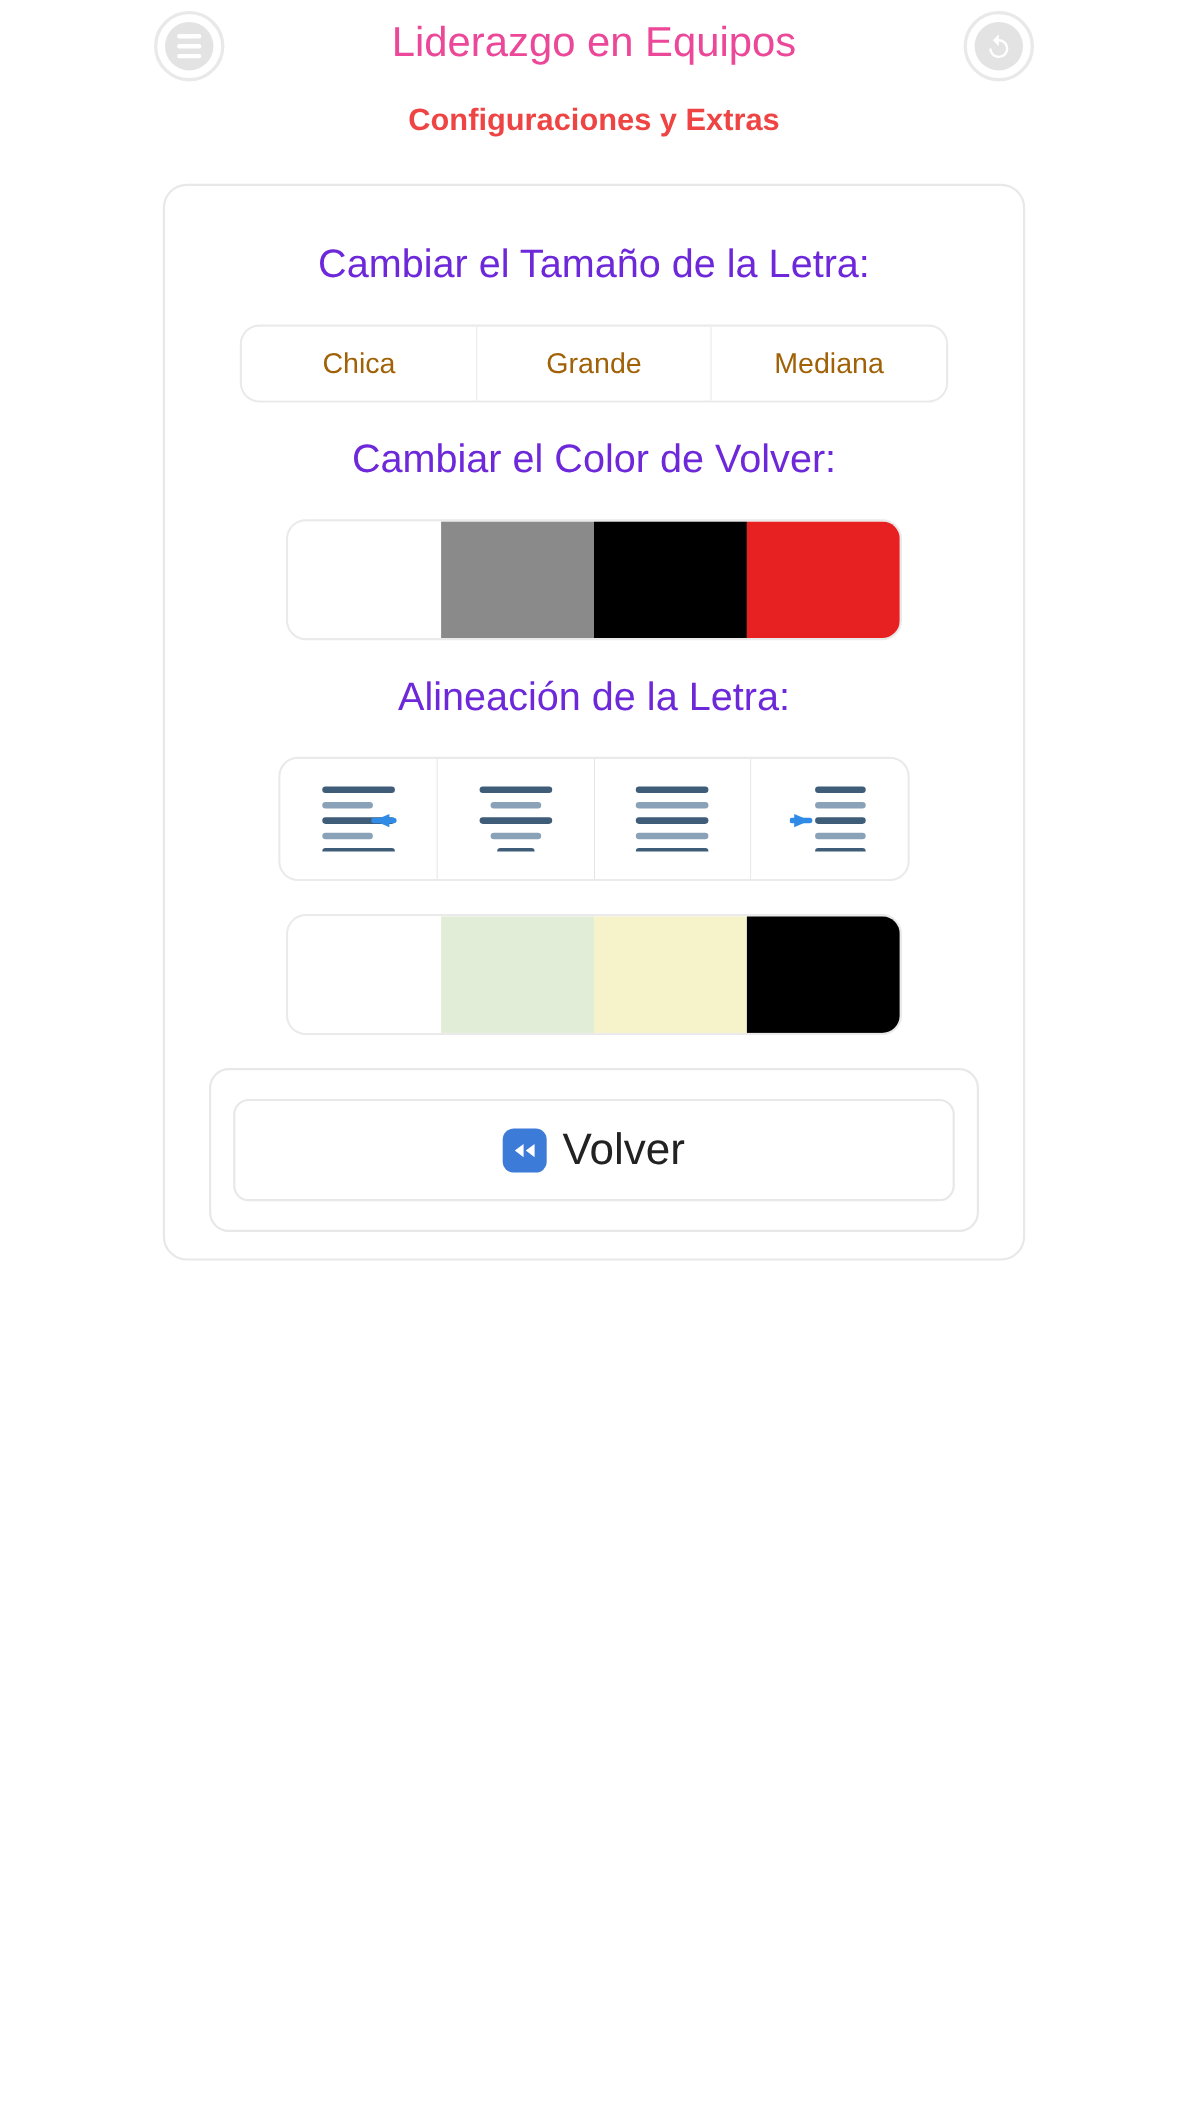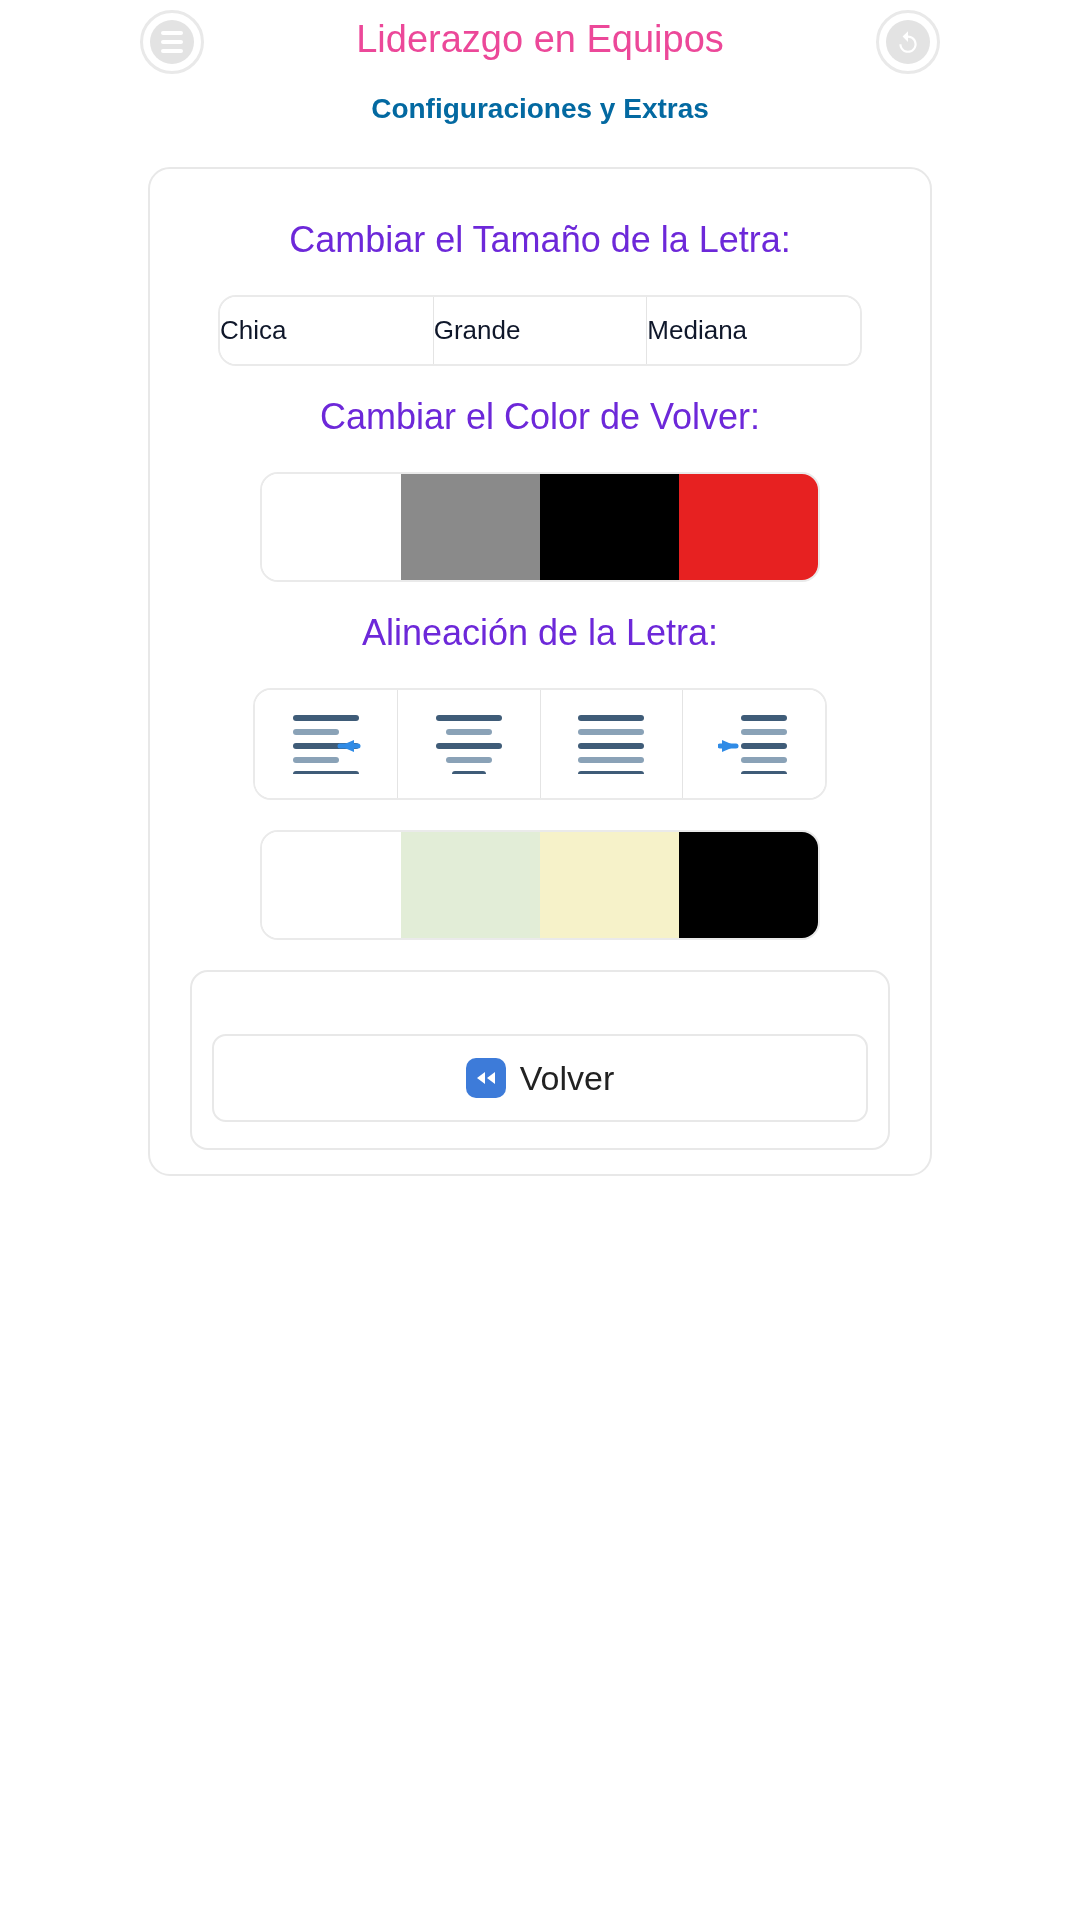--- a/index.html
+++ b/index.html
@@ -38,21 +38,21 @@
   .hamburger span { width:22px; height:4px; background:#fff; border-radius:2px; }
   .title {
     font-size: 38px;
     font-weight: 500;
     color: #ec4899;
     margin-top: 8px;
   }
   .subtitle {
     font-size: 28px;
     font-weight: 600;
-    color: #0369a1;
+    color: #ef4444;
     margin-top: 32px;
   }
   .card {
     margin: 42px 18px 20px 18px;
     border: 2px solid #e8e8e8;
     border-radius: 22px;
     padding: 50px 40px 24px 40px;
   }
   .section-title {
     font-size: 36px;
@@ -65,24 +65,24 @@
   .seg {
     display: flex;
     border: 2px solid #eaeaea;
     border-radius: 18px;
     overflow: hidden;
     margin: 0 auto 30px auto;
     width: 92%;
   }
   .seg-item {
     flex: 1;
-    text-align: left;
+    text-align: center;
     padding: 18px 0;
     font-size: 26px;
-    color: #0f172a;
+    color: #a16207;
     border-right: 1px solid #e4e4e4;
     background: #fff;
   }
   .seg-item:last-child { border-right: none; }
   .swatches {
     display: flex;
     width: 80%;
     margin: 0 auto 30px auto;
     border-radius: 18px;
     overflow: hidden;
@@ -109,23 +109,23 @@
     margin-top: 24px;
     border: 2px solid #e8e8e8;
     border-radius: 18px;
     padding: 26px 20px;
   }
   .back-btn {
     border: 2px solid #e8e8e8;
     border-radius: 14px;
     padding: 22px 0;
     text-align: center;
-    font-size: 34px;
+    font-size: 40px;
     color: #222;
-    display:flex; align-items:center; justify-content:center; gap:14px;margin-top:36px;
+    display:flex; align-items:center; justify-content:center; gap:14px;
   }
   .rewind-badge {
     width:40px; height:40px; border-radius:10px; background:#3d7bd9;
     display:inline-flex; align-items:center; justify-content:center;
   }
 </style>
 </head>
 <body>
 
 <div class="header">

